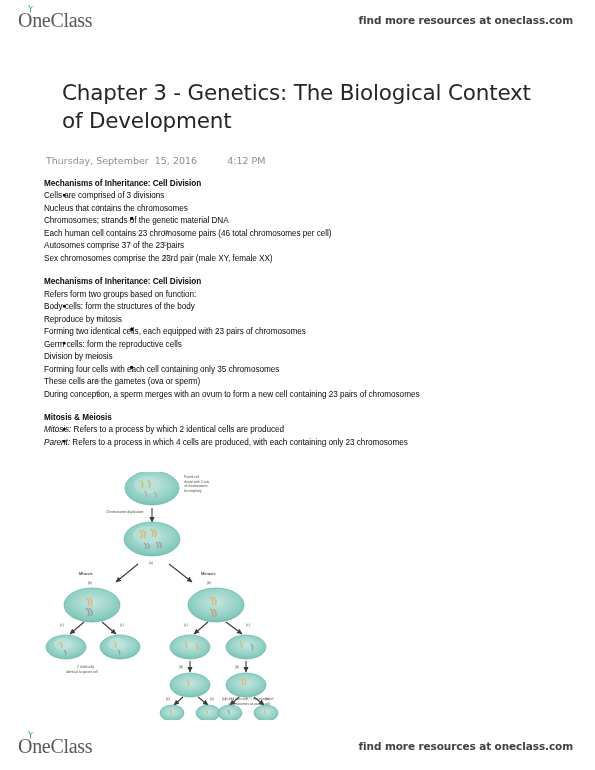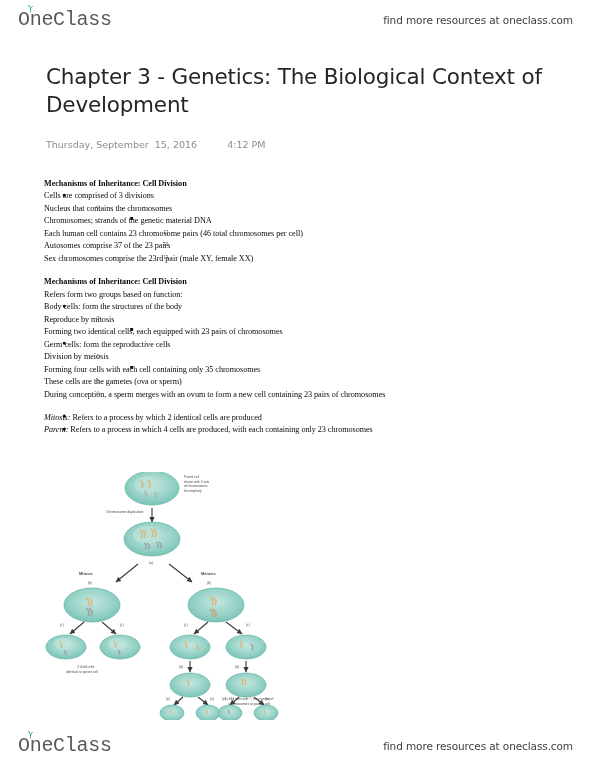--- a/index.html
+++ b/index.html
@@ -33,21 +33,21 @@
   .brand-bar.bottom { top: 726px; }
 
   .logo {
     position: absolute;
     left: 18px;
     display: flex;
     align-items: flex-start;
     user-select: none;
   }
   .logo-text {
-    font-family: Liberation Mono, monospace;
+    font-family: Liberation Serif, serif;
     font-size: 20px;
     font-weight: 400;
     color: #58595b;
     letter-spacing: -0.3px;
     position: relative;
     line-height: 1;
   }
   .logo-leaf {
     position: absolute;
     left: 8px;
@@ -55,53 +55,54 @@
     width: 9px;
     height: 9px;
   }
   .resources-text {
     position: absolute;
     right: 22px;
     font-family: "DejaVu Sans", sans-serif;
     font-size: 10.5px;
     color: #414042;
     letter-spacing: -0.1px;
+    font-weight: bold;
   }
 
   
   .title-block {
     position: absolute;
     left: 46px;
     top: 63px;
     width: 510px;
   }
   .doc-title {
     font-family: "DejaVu Sans", sans-serif;
     font-size: 21.5px;
     font-weight: 400;
     color: #262626;
     line-height: 1.32;
     letter-spacing: -0.2px;
-    margin: 0;
+    margin: 16px;
   }
   .doc-datetime {
     margin-top: 19px;
     font-family: "DejaVu Sans", sans-serif;
     font-size: 9.5px;
     color: #8d8d8d;
     white-space: pre;
   }
 
   
   .notes {
     position: absolute;
     left: 44px;
     top: 178px;
     width: 512px;
-    font-family: Liberation Serif, serif;
+    font-family: Liberation Sans, sans-serif;
     font-size: 8.2px;
     line-height: 1.52;
     color: #0a0a0a;
   }
   .sec-head {
     font-weight: bold;
     font-size: 8.2px;
     margin: 0;
     letter-spacing: -0.05px;
   }
@@ -241,20 +242,21 @@
         <span class="txt">These cells are the gametes (ova or sperm)</span>
       </li>
       <li class="item l2">
         <span class="marker">○</span>
         <span class="txt">During conception, a sperm merges with an ovum to form a new cell containing 23 pairs of chromosomes</span>
       </li>
     </ul>
 
     <div class="spacer-md"></div>
 
+    <p class="sec-head">Mitosis &amp; Meiosis</p>
     <ul class="lvl">
       <li class="item l1">
         <span class="marker">●</span>
         <span class="txt"><span class="ital">Mitosis:</span><span> Refers to a process by which 2 identical cells are produced</span></span>
       </li>
       <li class="item l1">
         <span class="marker">●</span>
         <span class="txt"><span class="ital">Parent:</span><span> Refers to a process in which 4 cells are produced, with each containing only 23 chromosomes</span></span>
       </li>
     </ul>

